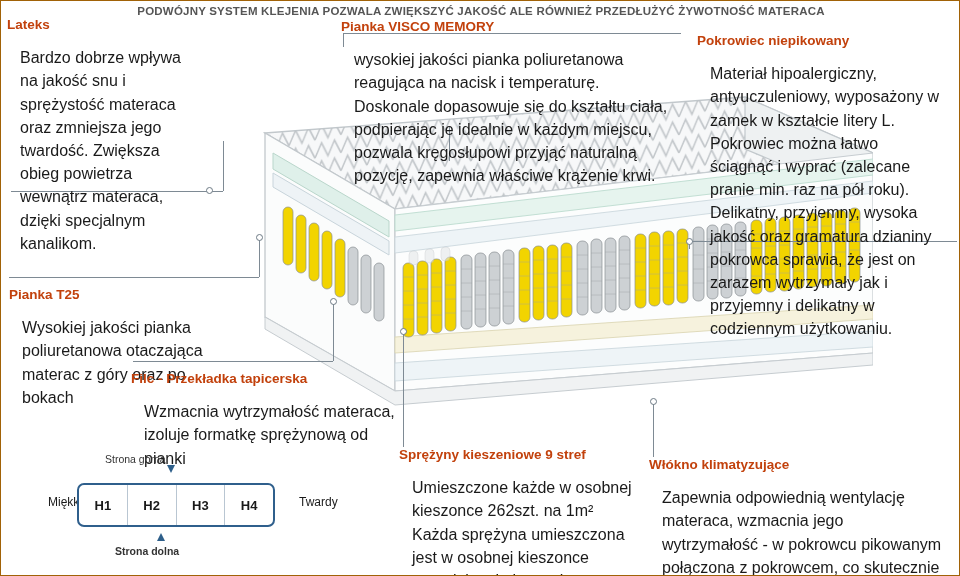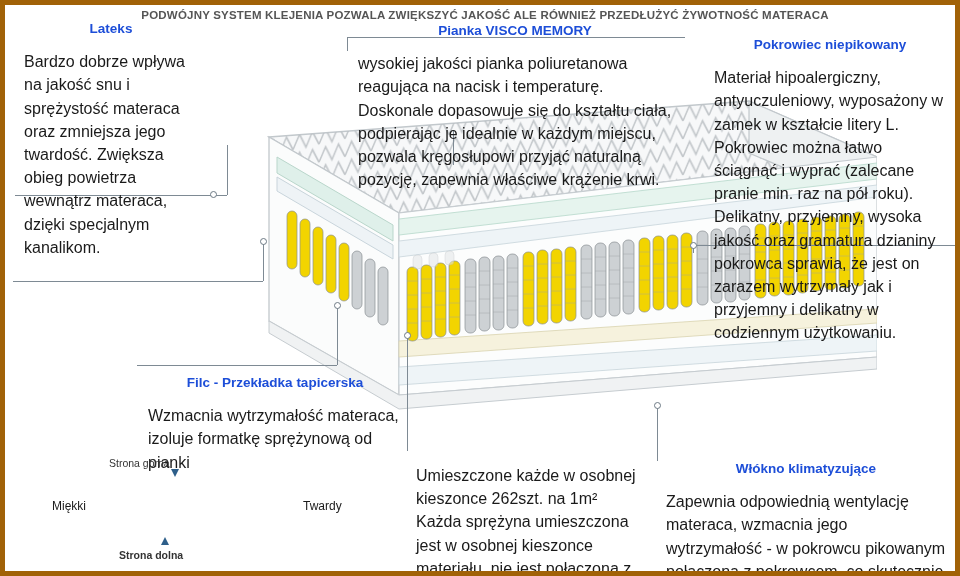--- a/index.html
+++ b/index.html
@@ -12,44 +12,43 @@
     background: #ffffff;
     font-family: "Liberation Sans", sans-serif;
     overflow: hidden;
     position: relative;
   }
   #root {
     position: relative;
     width: 960px;
     height: 576px;
     box-sizing: border-box;
-    border: 5px solid #a16207;
+    border: 1px solid #a16207;
     overflow: hidden;
   }
   .banner {
     position: absolute;
     top: 0;
     left: 0;
     width: 960px;
     height: 20px;
     line-height: 20px;
     text-align: center;
     font-size: 11.5px;
     font-weight: bold;
     color: #555555;
     letter-spacing: 0.2px;
     white-space: nowrap;
   }
   .callout-title {
     font-size: 13.5px;
     font-weight: bold;
-    color: #1d4ed8;
+    color: #c2410c;
     margin: 0 0 5px 0;
     line-height: 1.2;
-    text-align: center;
   }
   .callout-body {
     font-size: 16px;
     color: #1a1a1a;
     line-height: 1.45;
     margin: 13px;
   }
   .callout {
     position: absolute;
   }
@@ -348,41 +347,52 @@
   <div class="callout" id="c-pokrowiec">
     <p class="callout-title">Pokrowiec niepikowany</p>
     <p class="callout-body">Materiał hipoalergiczny, antyuczuleniowy, wyposażony w zamek w kształcie litery L. Pokrowiec można łatwo ściągnąć i wyprać (zalecane pranie min. raz na pół roku). Delikatny, przyjemny, wysoka jakość oraz gramatura dzianiny pokrowca sprawia, że jest on zarazem wytrzymały jak i przyjemny i delikatny w codziennym użytkowaniu.</p>
   </div>
 
   <div class="callout" id="c-visco">
     <p class="callout-title">Pianka VISCO MEMORY</p>
     <p class="callout-body">wysokiej jakości pianka poliuretanowa reagująca na nacisk i temperaturę. Doskonale dopasowuje się do kształtu ciała, podpierając je idealnie w każdym miejscu, pozwala kręgosłupowi przyjąć naturalną pozycję, zapewnia właściwe krążenie krwi.</p>
   </div>
 
+  <div class="callout" id="c-pianka25">
+    <p class="callout-title">Pianka T25</p>
+    <p class="callout-body">Wysokiej jakości pianka poliuretanowa otaczająca materac z góry oraz po bokach</p>
+  </div>
 
   <div class="callout" id="c-filc">
     <p class="callout-title">Filc - Przekładka tapicerska</p>
     <p class="callout-body">Wzmacnia wytrzymałość materaca, izoluje formatkę sprężynową od pianki</p>
   </div>
 
   <div class="callout" id="c-sprezyny">
+    <p class="callout-title">Sprężyny kieszeniowe 9 stref</p>
     <p class="callout-body">Umieszczone każde w osobnej kieszonce 262szt. na 1m² Każda sprężyna umieszczona jest w osobnej kieszonce materiału, nie jest połączona z inną sprężyną, pracuje osobno, przenosi nacisk cicho!</p>
   </div>
 
   <div class="callout" id="c-wlokno">
     <p class="callout-title">Włókno klimatyzujące</p>
     <p class="callout-body">Zapewnia odpowiednią wentylację materaca, wzmacnia jego wytrzymałość - w pokrowcu pikowanym połączona z pokrowcem, co skutecznie uniemożliwia jego pranie w pralce. W pokrowcu niepikowanym jest częścią wewnętrzną materaca, nie połączone z pokrowcem, pozwala na pranie pokrowca w pralce.</p>
   </div>
 
   <div id="scale">
     <span class="scale-top-label">Strona górna</span>
     <span class="arrow-down"></span>
 
     <span class="scale-end left">Miękki</span>
 
+    <div class="scale-box">
+      <div class="scale-cell">H1</div>
+      <div class="scale-cell">H2</div>
+      <div class="scale-cell">H3</div>
+      <div class="scale-cell">H4</div>
+    </div>
 
     <span class="scale-end right">Twardy</span>
 
     <span class="arrow-up"></span>
     <span class="scale-bottom-label">Strona dolna</span>
   </div>
 
 </div>
 
 </body></html>

